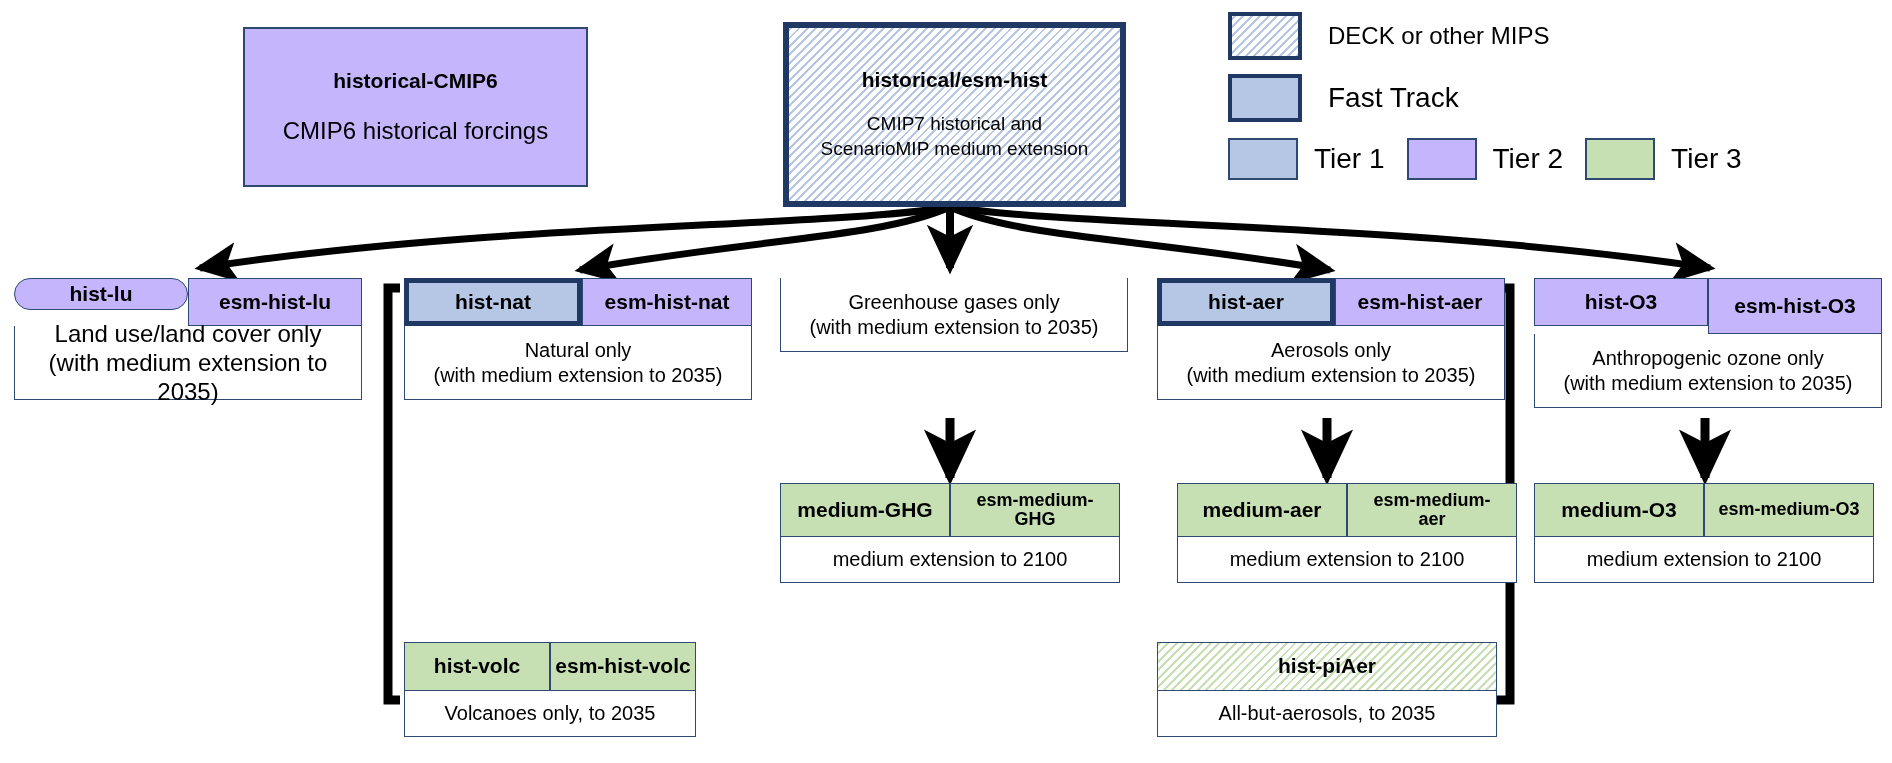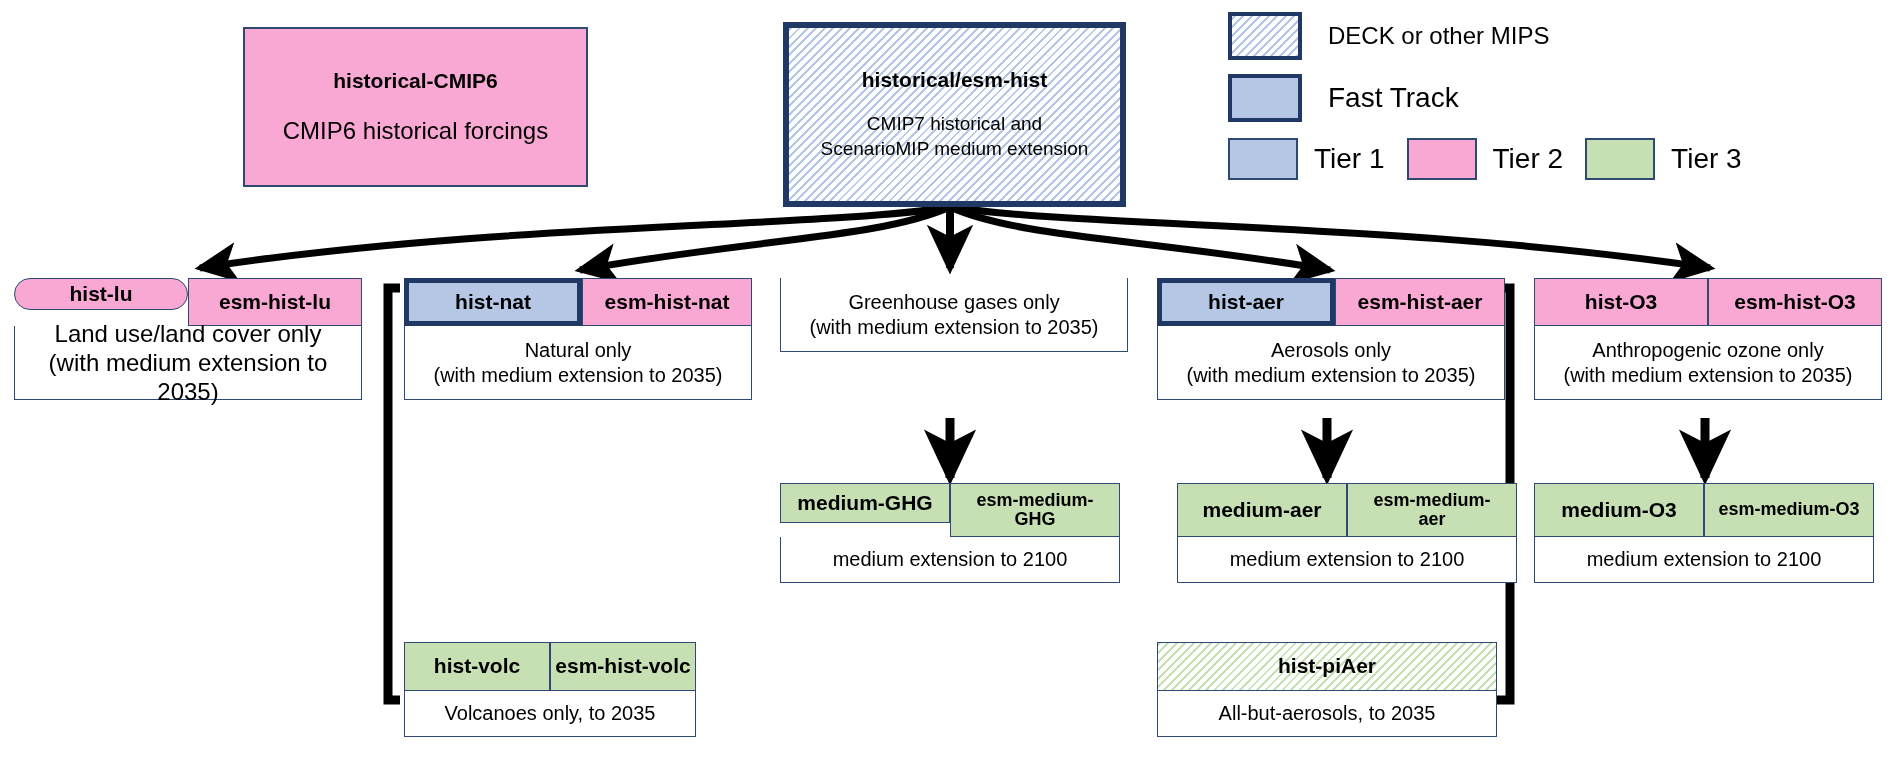--- a/index.html
+++ b/index.html
@@ -31,21 +31,21 @@
     border:1.6px solid #2e4a73;
     border-top:none;
     background:#ffffff;
     text-align:center;
     display:flex; flex-direction:column; align-items:center; justify-content:center;
     line-height:1.22;
     padding:3px 4px;
   }
 
   
-  .f-yellow { background:#f9a8d4; }
+  .f-yellow { background:#c4b5fd; }
   .f-blue   { background:#b6c7e6; }
   .f-green  { background:#c6e0b4; }
 
   
   .thick { border:5px solid #1f3864 !important; }
 
   
   .hatch-blue {
     background-color:#ffffff;
     background-image:repeating-linear-gradient(-45deg,
@@ -174,31 +174,31 @@
     </div>
     <div class="desc" style="height:74px; font-size:20px;">
       <div>Aerosols only</div>
       <div>(with medium extension to 2035)</div>
     </div>
   </div>
 
   <div class="node" style="left:1534px; top:278px; width:348px;">
     <div class="hdr">
       <div class="cell f-yellow" style="height:48px; font-size:21px;">hist-O3</div>
-      <div class="cell f-yellow" style="height:48px; font-size:21px;">esm-hist-O3</div>
+      <div class="cell f-yellow" style="height:56px; font-size:21px;">esm-hist-O3</div>
     </div>
     <div class="desc" style="height:74px; font-size:20px;">
       <div>Anthropogenic ozone only</div>
       <div>(with medium extension to 2035)</div>
     </div>
   </div>
 
   <div class="node" style="left:780px; top:483px; width:340px;">
     <div class="hdr">
-      <div class="cell f-green" style="height:40px; font-size:21px;">medium-GHG</div>
+      <div class="cell f-green" style="height:54px; font-size:21px;">medium-GHG</div>
       <div class="cell f-green" style="height:54px; font-size:18px; flex-direction:column;">
         <span>esm-medium-</span>
         <span>GHG</span>
       </div>
     </div>
     <div class="desc" style="height:46px; font-size:20px;">
       <div>medium extension to 2100</div>
     </div>
   </div>
 

